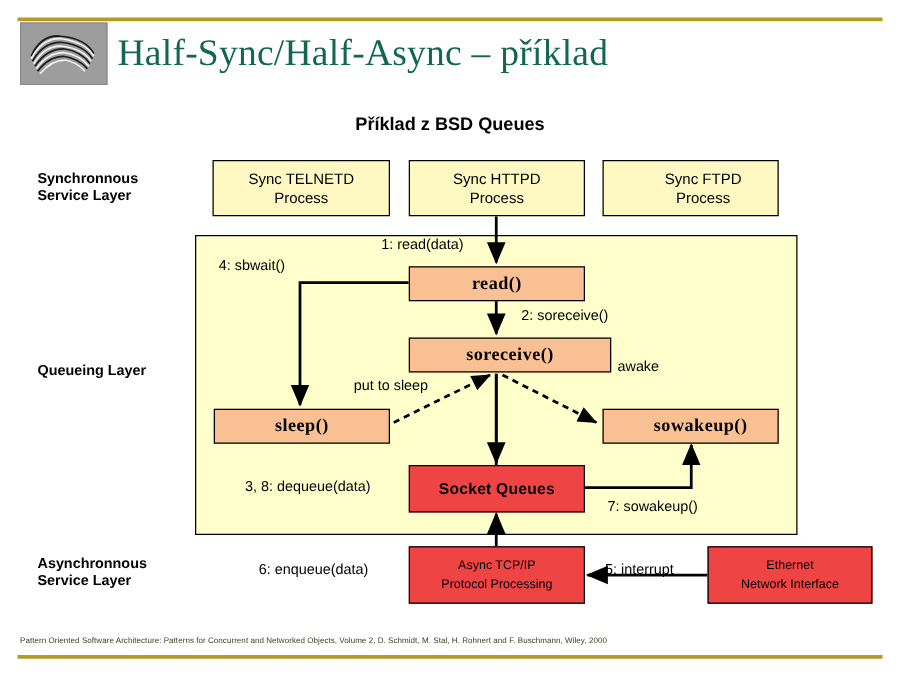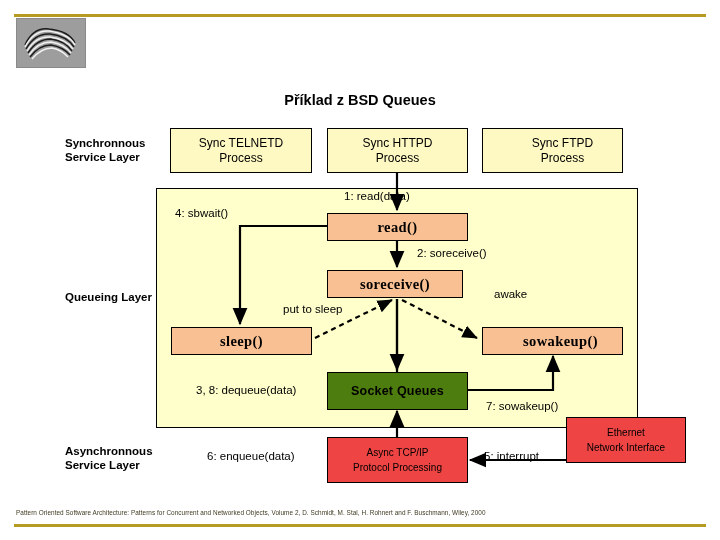--- a/index.html
+++ b/index.html
@@ -16,34 +16,34 @@
   .logo svg{display:block;}
   .title{position:absolute;left:94px;top:20px;width:600px;height:46px;
          font-family:"Liberation Serif", serif;font-size:30px;color:#13674f;
          letter-spacing:.2px;white-space:nowrap;line-height:46px;}
 
   .subtitle{position:absolute;left:0;top:92px;width:720px;text-align:center;
             font-size:14.5px;font-weight:bold;color:#000;}
 
   
   .layer-label{position:absolute;font-size:11.5px;font-weight:bold;color:#000;
-               line-height:14px;text-align:left;margin-left:35px;}
+               line-height:14px;text-align:left;}
 
   
   .panel{position:absolute;left:156px;top:188px;width:482px;height:240px;
          background:#ffffcc;border:1.5px solid #000;box-sizing:border-box;}
 
   
   .box{position:absolute;box-sizing:border-box;border:1.5px solid #000;
        display:flex;align-items:center;justify-content:center;text-align:center;}
   .box-proc{background:#fef9c3;font-size:12px;color:#000;line-height:15px;}
   .box-func{background:#f9c193;font-family:"Liberation Serif", serif;
             font-weight:bold;font-size:14.5px;color:#000;letter-spacing:.4px;}
   .box-func .paren{font-weight:bold;}
-  .box-sock{background:#4d7c0f;font-size:12.5px;font-weight:bold;color:#000;
+  .box-sock{background:#ef4444;font-size:12.5px;font-weight:bold;color:#000;
             letter-spacing:.2px;}
   .box-gray{background:#ef4444;font-size:10px;color:#000;line-height:15px;}
 
   
   .clabel{position:absolute;font-size:11.5px;color:#000;white-space:nowrap;}
 
   
   .wires{position:absolute;left:0;top:0;width:720px;height:540px;pointer-events:none;}
 
   
@@ -69,20 +69,21 @@
       </g>
       <g stroke="#f2f2f2" stroke-width="1.4" fill="none">
         <path d="M8 28 Q17 11 32 12 Q52 15 58 26"></path>
         <path d="M10 32 Q19 17 33 18 Q49 20 56 30"></path>
         <path d="M12 36 Q21 23 34 23 Q47 25 54 34"></path>
         <path d="M15 40 Q24 29 35 29 Q45 31 51 38"></path>
       </g>
     </svg>
   </div>
 
+  <div class="title">Half-Sync/Half-Async – příklad</div>
 
   <div class="subtitle">Příklad z BSD Queues</div>
 
   <div class="layer-label" style="left:30px;top:136px;">
     <div>Synchronnous</div>
     <div>Service Layer</div>
   </div>
 
   <div class="layer-label" style="left:30px;top:290px;">Queueing Layer</div>
 
@@ -143,21 +144,21 @@
       <span>Sync FTPD</span><br>
       <span>Process</span>
     </span>
   </div>
 
   <div class="box box-func" style="left:327px;top:213px;width:141px;height:28px;justify-content:center;">
     <span>read</span>
       <span class="paren">()</span>
   </div>
 
-  <div class="box box-func" style="left:327px;top:270px;width:136px;height:28px;">
+  <div class="box box-func" style="left:327px;top:270px;width:162px;height:28px;">
     <span>soreceive</span>
       <span class="paren">()</span>
   </div>
 
   <div class="box box-func" style="left:171px;top:327px;width:141px;height:28px;">
     <span>sleep</span>
       <span class="paren">()</span>
   </div>
 
   <div class="box box-func" style="left:482px;top:327px;width:141px;height:28px;padding-left:16px;">
@@ -166,28 +167,28 @@
 
   <div class="box box-sock" style="left:327px;top:372px;width:141px;height:38px;">Socket Queues</div>
 
   <div class="box box-gray" style="left:327px;top:437px;width:141px;height:46px;">
     <span>
       <span>Async TCP/IP</span><br>
       <span>Protocol Processing</span>
     </span>
   </div>
 
-  <div class="box box-gray" style="left:566px;top:417px;width:120px;height:46px;">
+  <div class="box box-gray" style="left:566px;top:437px;width:132px;height:46px;">
     <span>
       <span>Ethernet</span><br>
       <span>Network Interface</span>
     </span>
   </div>
 
-  <div class="clabel" style="left:305px;top:190px;margin-left:39px;">1: read(data)</div>
+  <div class="clabel" style="left:305px;top:190px;">1: read(data)</div>
   <div class="clabel" style="left:175px;top:207px;">4: sbwait()</div>
   <div class="clabel" style="left:417px;top:247px;">2: soreceive()</div>
   <div class="clabel" style="left:283px;top:303px;">put to sleep</div>
   <div class="clabel" style="left:448px;top:288px;margin-left:46px;">awake</div>
   <div class="clabel" style="left:196px;top:384px;">3, 8: dequeue(data)</div>
   <div class="clabel" style="left:486px;top:400px;">7: sowakeup()</div>
   <div class="clabel" style="left:207px;top:450px;">6: enqueue(data)</div>
   <div class="clabel" style="left:484px;top:450px;">5: interrupt</div>
 
   <div class="foot-text">Pattern Oriented Software Architecture: Patterns for Concurrent and Networked Objects, Volume 2, D. Schmidt, M. Stal, H. Rohnert and F. Buschmann, Wiley, 2000</div>

